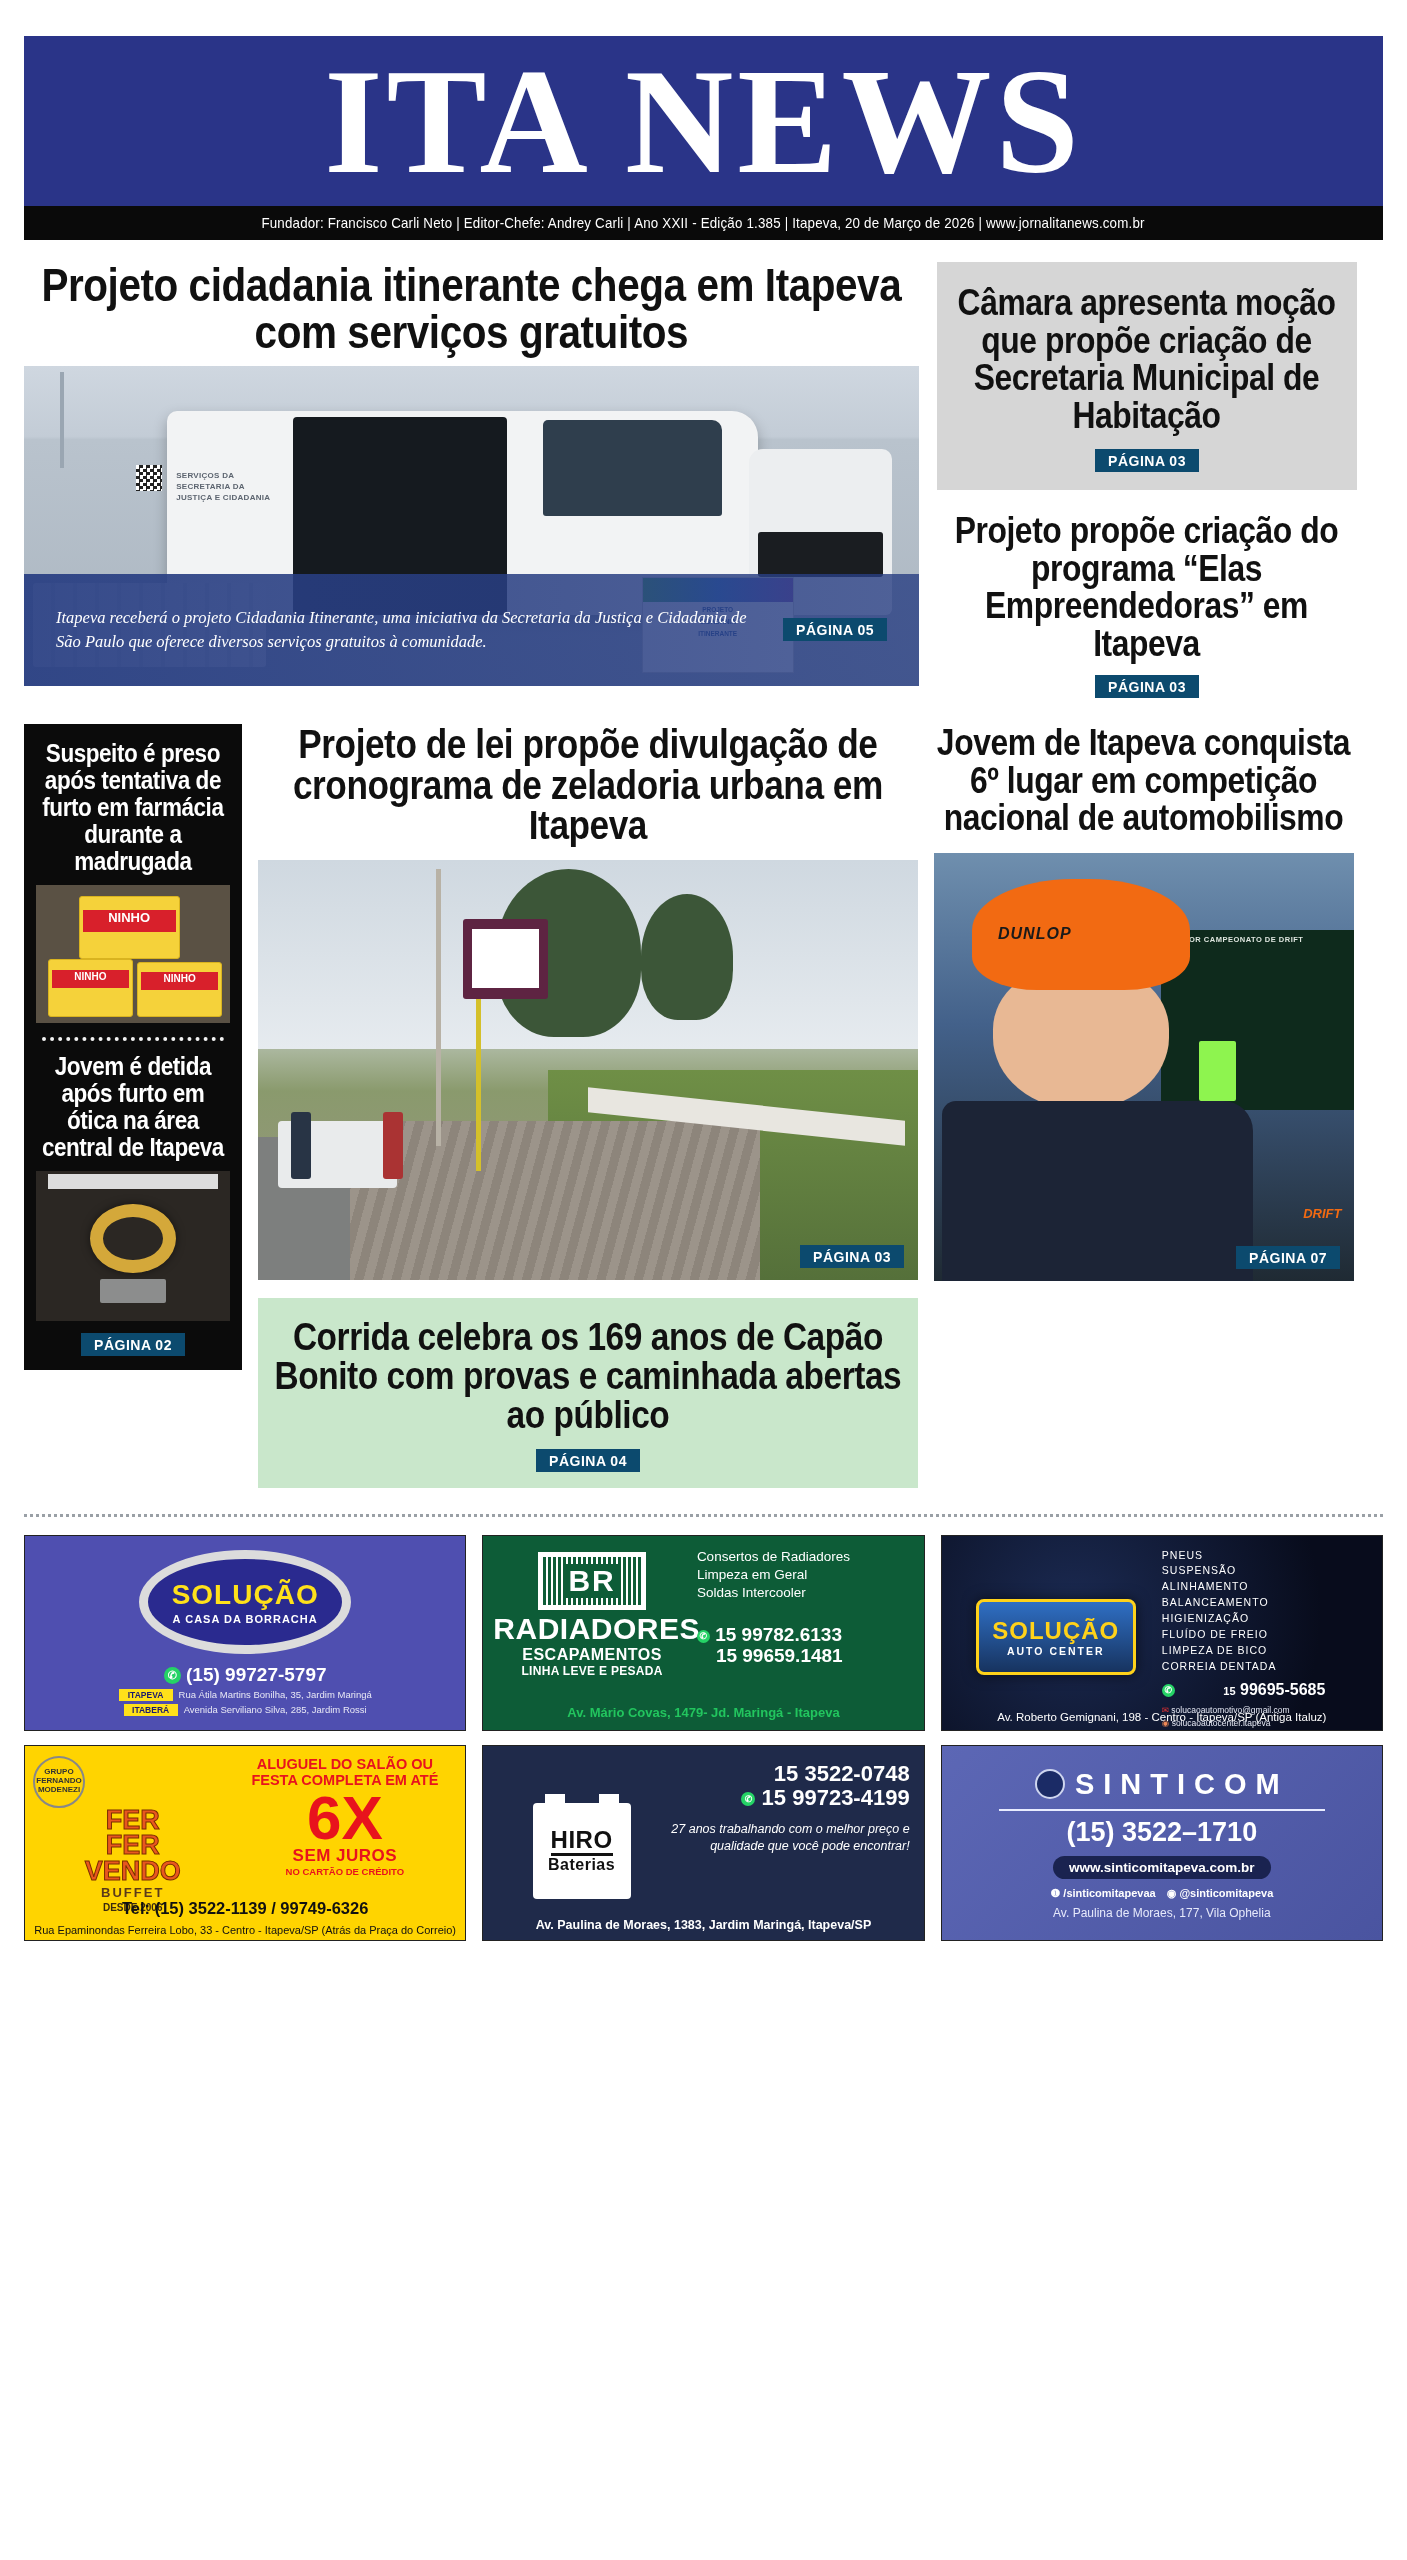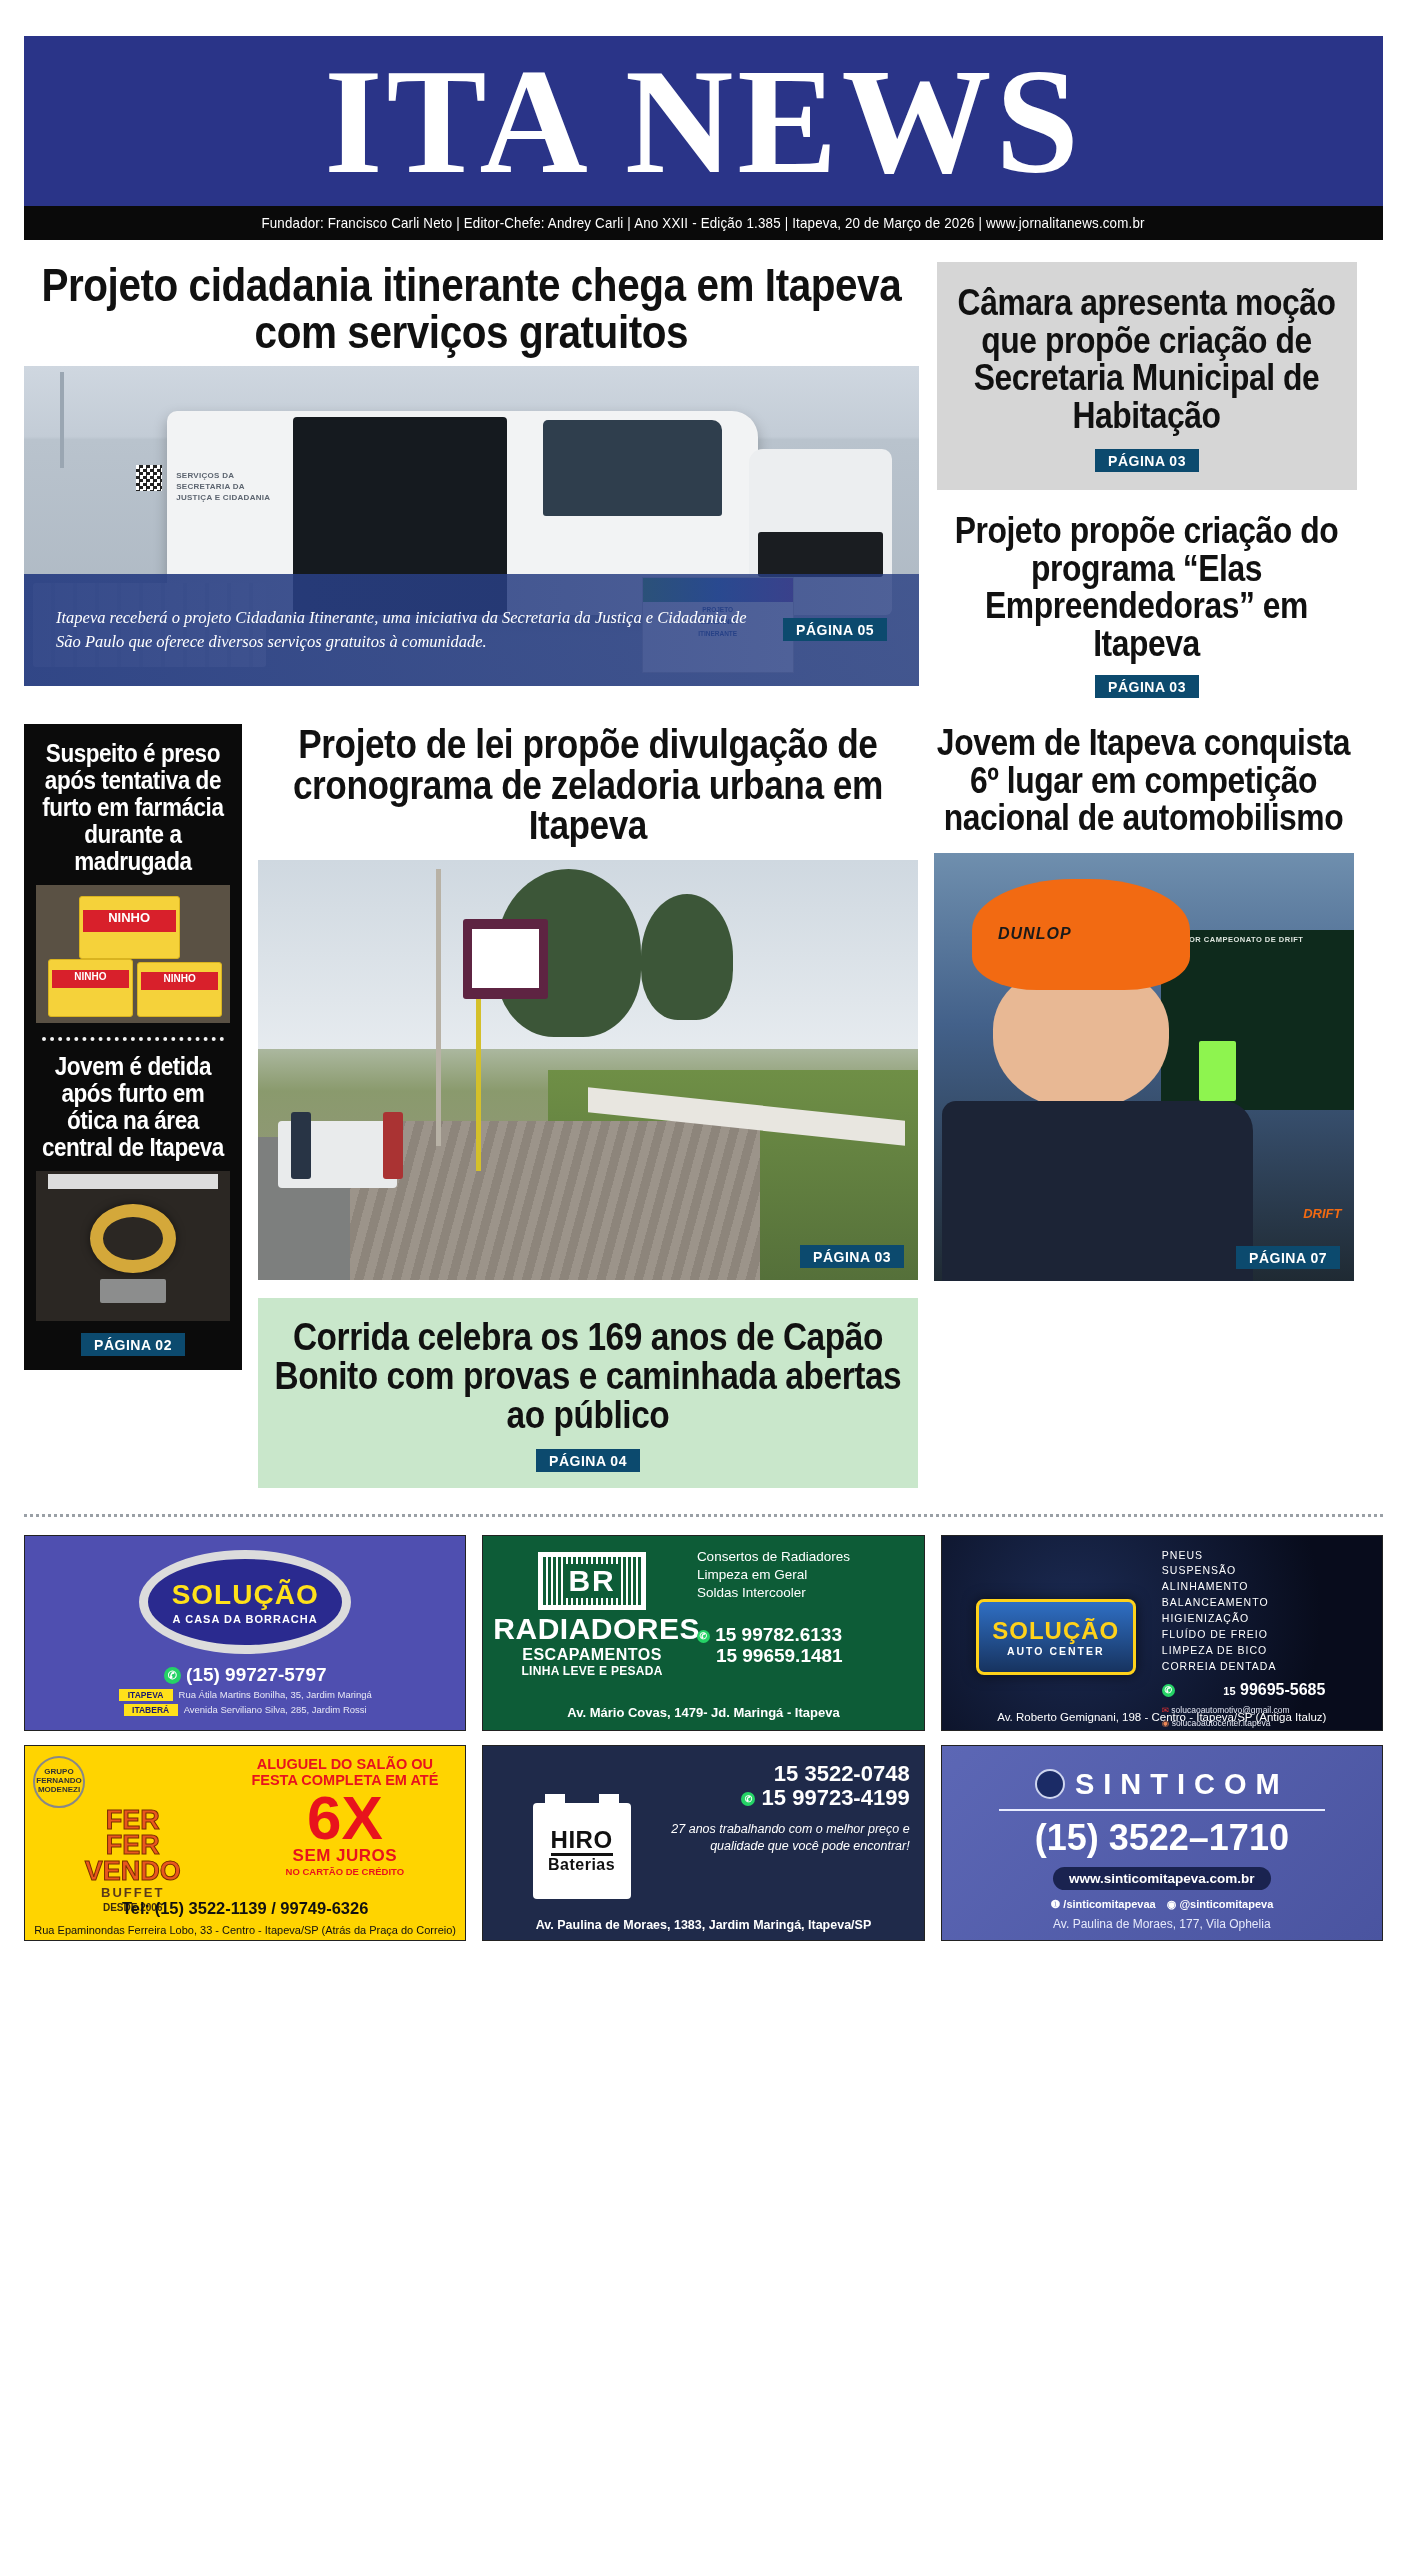--- a/index.html
+++ b/index.html
@@ -123,21 +123,21 @@
     font-weight: bold; font-size: 30px; letter-spacing: 2px; color: #fff;
     background: repeating-linear-gradient(90deg,#0d5c37 0 3px,#fff 3px 5px);
   }
   .br-logo span { background: #0d5c37; padding: 0 3px; }
   .br-t1 { font-weight: bold; font-size: 30px; letter-spacing: 0.5px; }
   .br-t2 { font-weight: bold; font-size: 16px; letter-spacing: 0.5px; }
   .br-t3 { font-weight: bold; font-size: 12px; letter-spacing: 0.3px; }
   .br-right { width: 53%; color: #fff; padding-left: 6px; }
   .br-serv { font-size: 13.5px; line-height: 1.35; }
   .br-phone { font-weight: bold; font-size: 19px; line-height: 1.12; margin-top: 22px; }
-  .br-addr { position: absolute; left: 0; right: 0; bottom: 10px; text-align: center; color: #ffffff; font-weight: bold; font-size: 13px; }
+  .br-addr { position: absolute; left: 0; right: 0; bottom: 10px; text-align: center; color: #22c55e; font-weight: bold; font-size: 13px; }
 
   
   .sac-wrap { display: flex; height: 100%; padding: 8px 8px 0; }
   .sac-left { width: 50%; display: flex; align-items: center; justify-content: center; }
   .sac-badge {
     width: 160px; height: 76px; background: linear-gradient(#2f6fc4,#17335f);
     border: 3px solid #ffd21a; border-radius: 8px; display: flex;
     flex-direction: column; align-items: center; justify-content: center;
     box-shadow: 0 0 14px rgba(0,0,0,.6);
   }
@@ -181,21 +181,21 @@
   .hiro-right { width: 58%; color: #fff; text-align: right; padding-right: 4px; }
   .hiro-p { font-weight: bold; font-size: 22px; line-height: 1.12; }
   .hiro-slogan { font-style: italic; font-size: 12.5px; line-height: 1.35; margin-top: 10px; }
   .hiro-addr { position: absolute; left: 0; right: 0; bottom: 8px; text-align: center; color: #fff; font-weight: bold; font-size: 12.5px; }
 
   
   .sin-top { display: flex; align-items: center; justify-content: center; gap: 10px; margin-top: 22px; }
   .sin-logo { width: 30px; height: 30px; border-radius: 50%; background: #1b2b66; border: 2px solid #cfd6ef; }
   .sin-name { color: #fff; font-weight: bold; font-size: 29px; letter-spacing: 9px; }
   .sin-rule { width: 74%; height: 2px; background: #e8ecff; margin: 8px auto 0; }
-  .sin-phone { color: #fff; font-weight: bold; font-size: 36px; text-align: center; margin-top: 6px; }
+  .sin-phone { color: #fff; font-weight: bold; font-size: 27px; text-align: center; margin-top: 6px; }
   .sin-url { display: inline-block; background: #1a2350; color: #fff; font-weight: bold; font-size: 13.5px; padding: 4px 16px; border-radius: 14px; margin-top: 8px; }
   .sin-soc { color: #fff; font-weight: bold; font-size: 11px; margin-top: 8px; }
   .sin-addr { color: #e6e9fb; font-size: 12px; margin-top: 6px; }
 
   
   .img-van {
     background:
       linear-gradient(180deg,#cfd7e0 0%,#c3ccd6 22%,#b9c3cd 23%,#aab5c0 100%);
     position: relative;
   }

